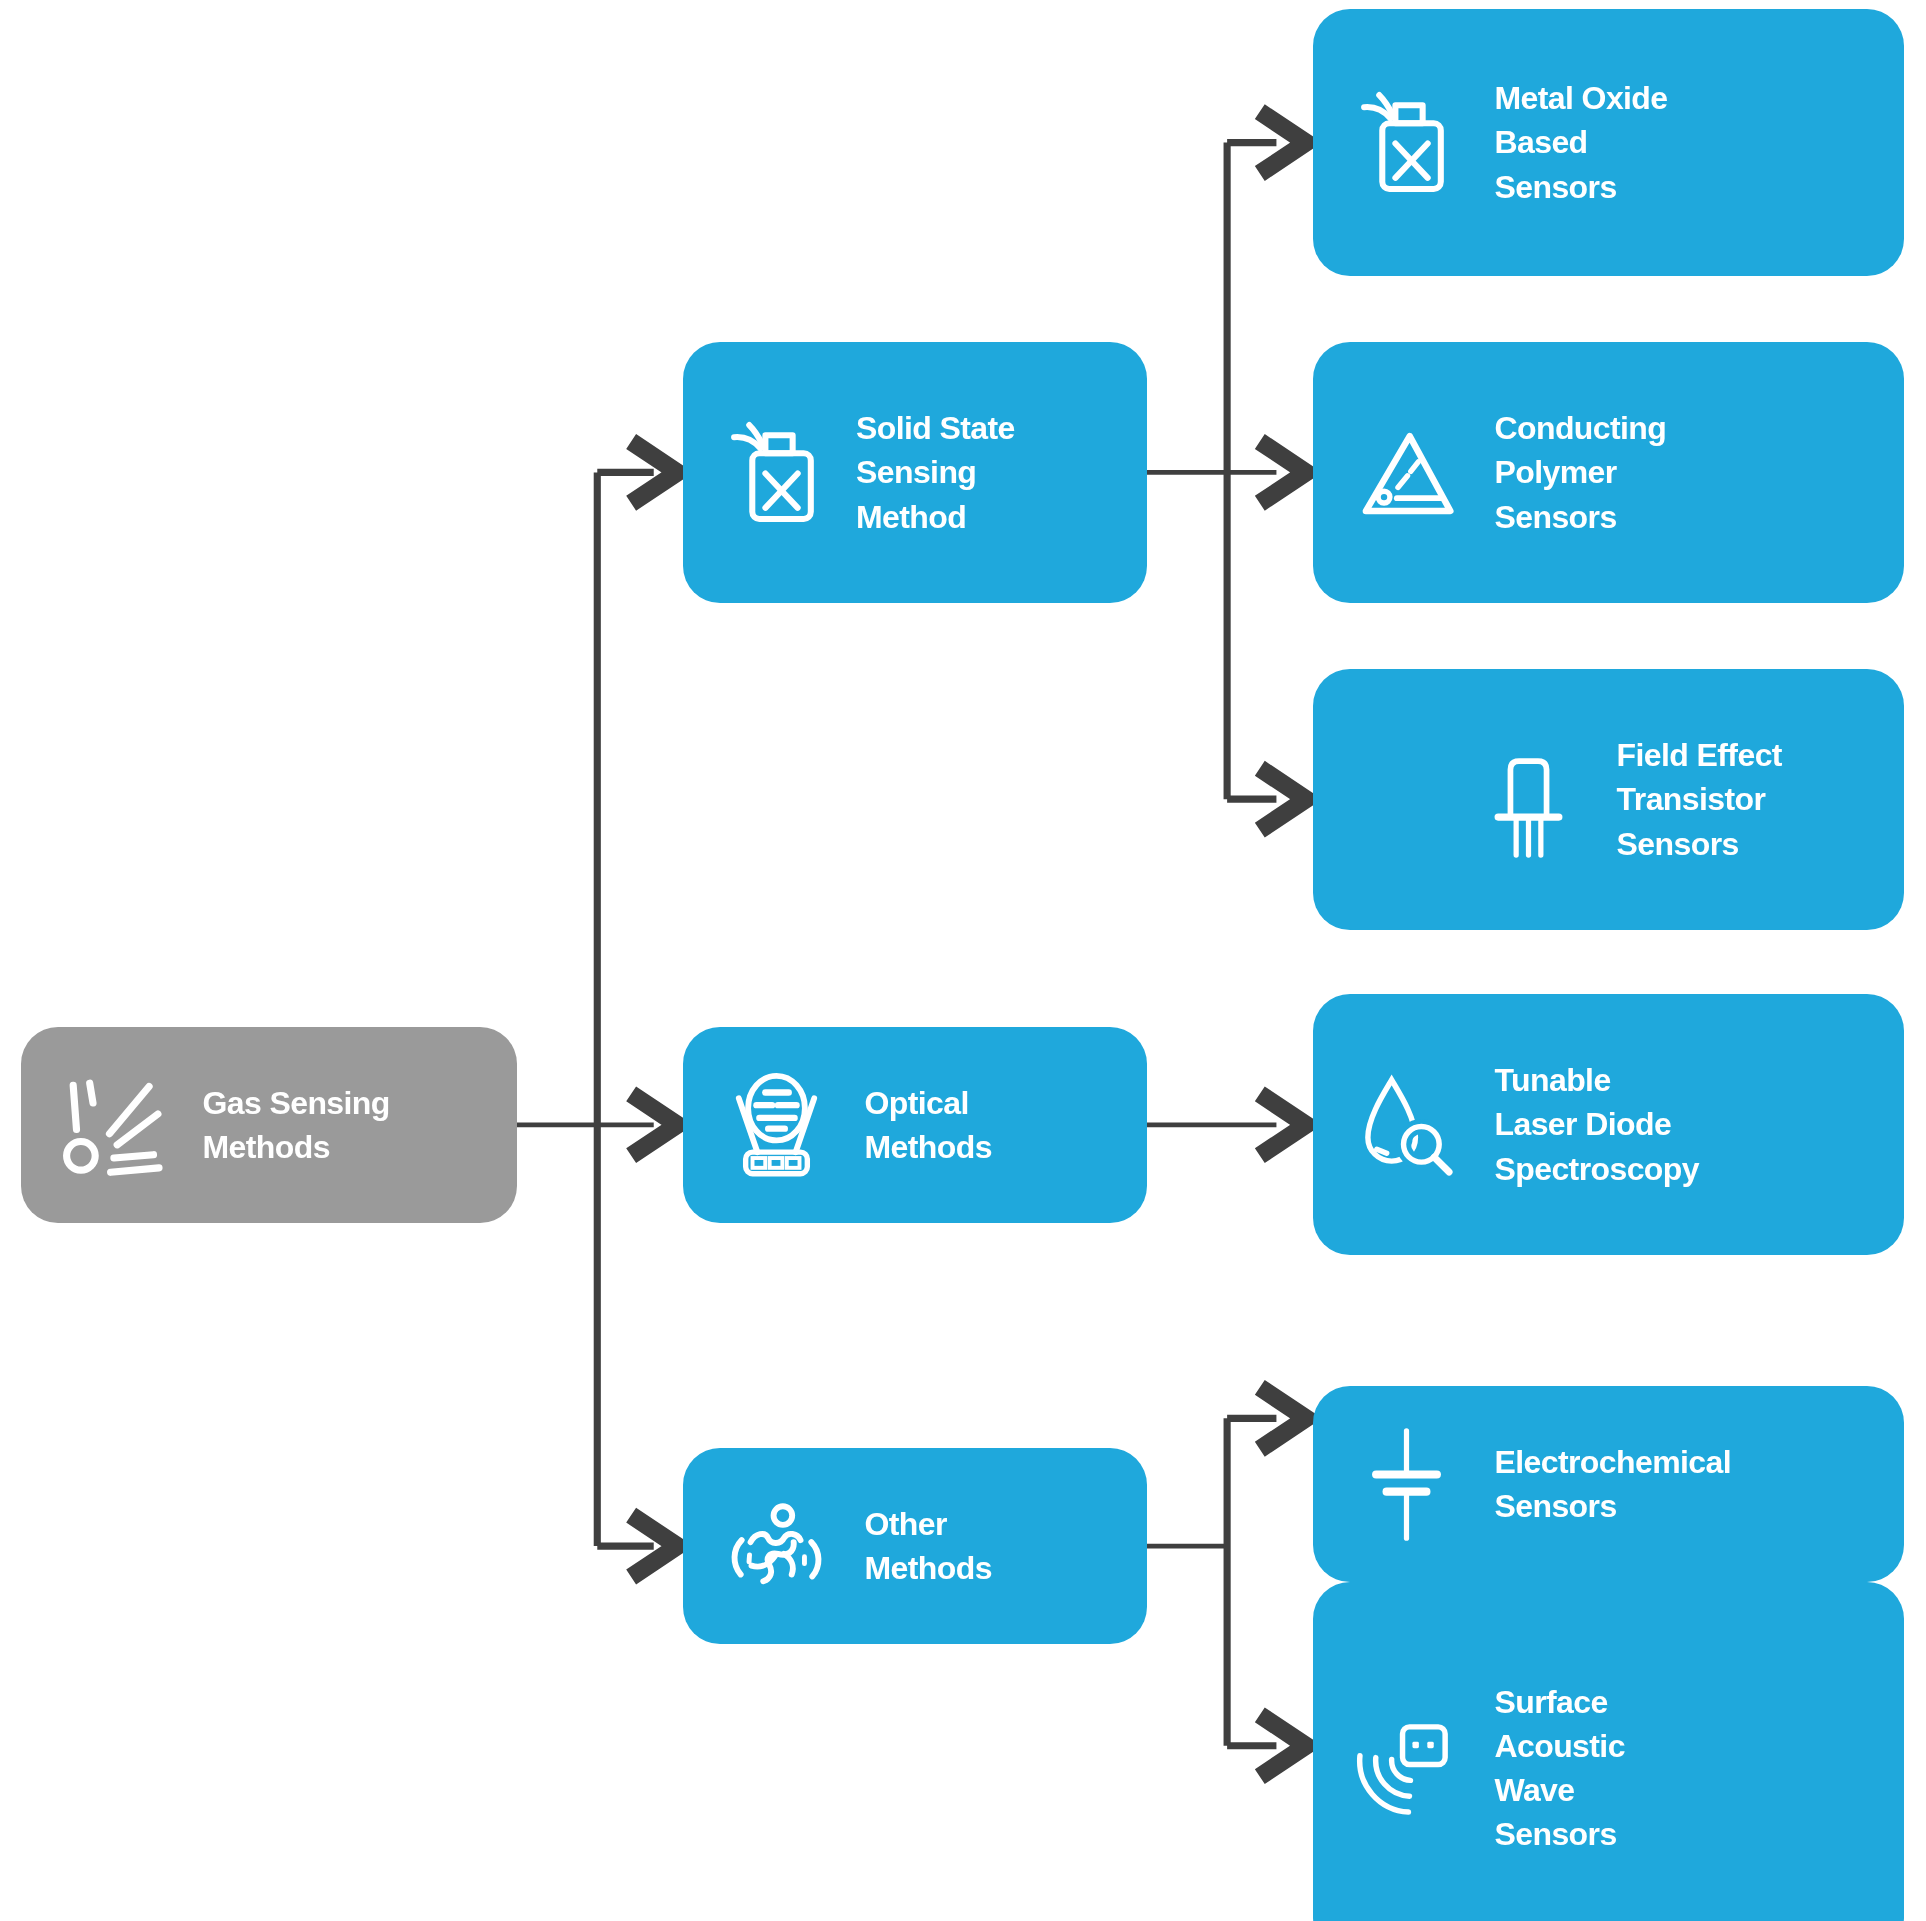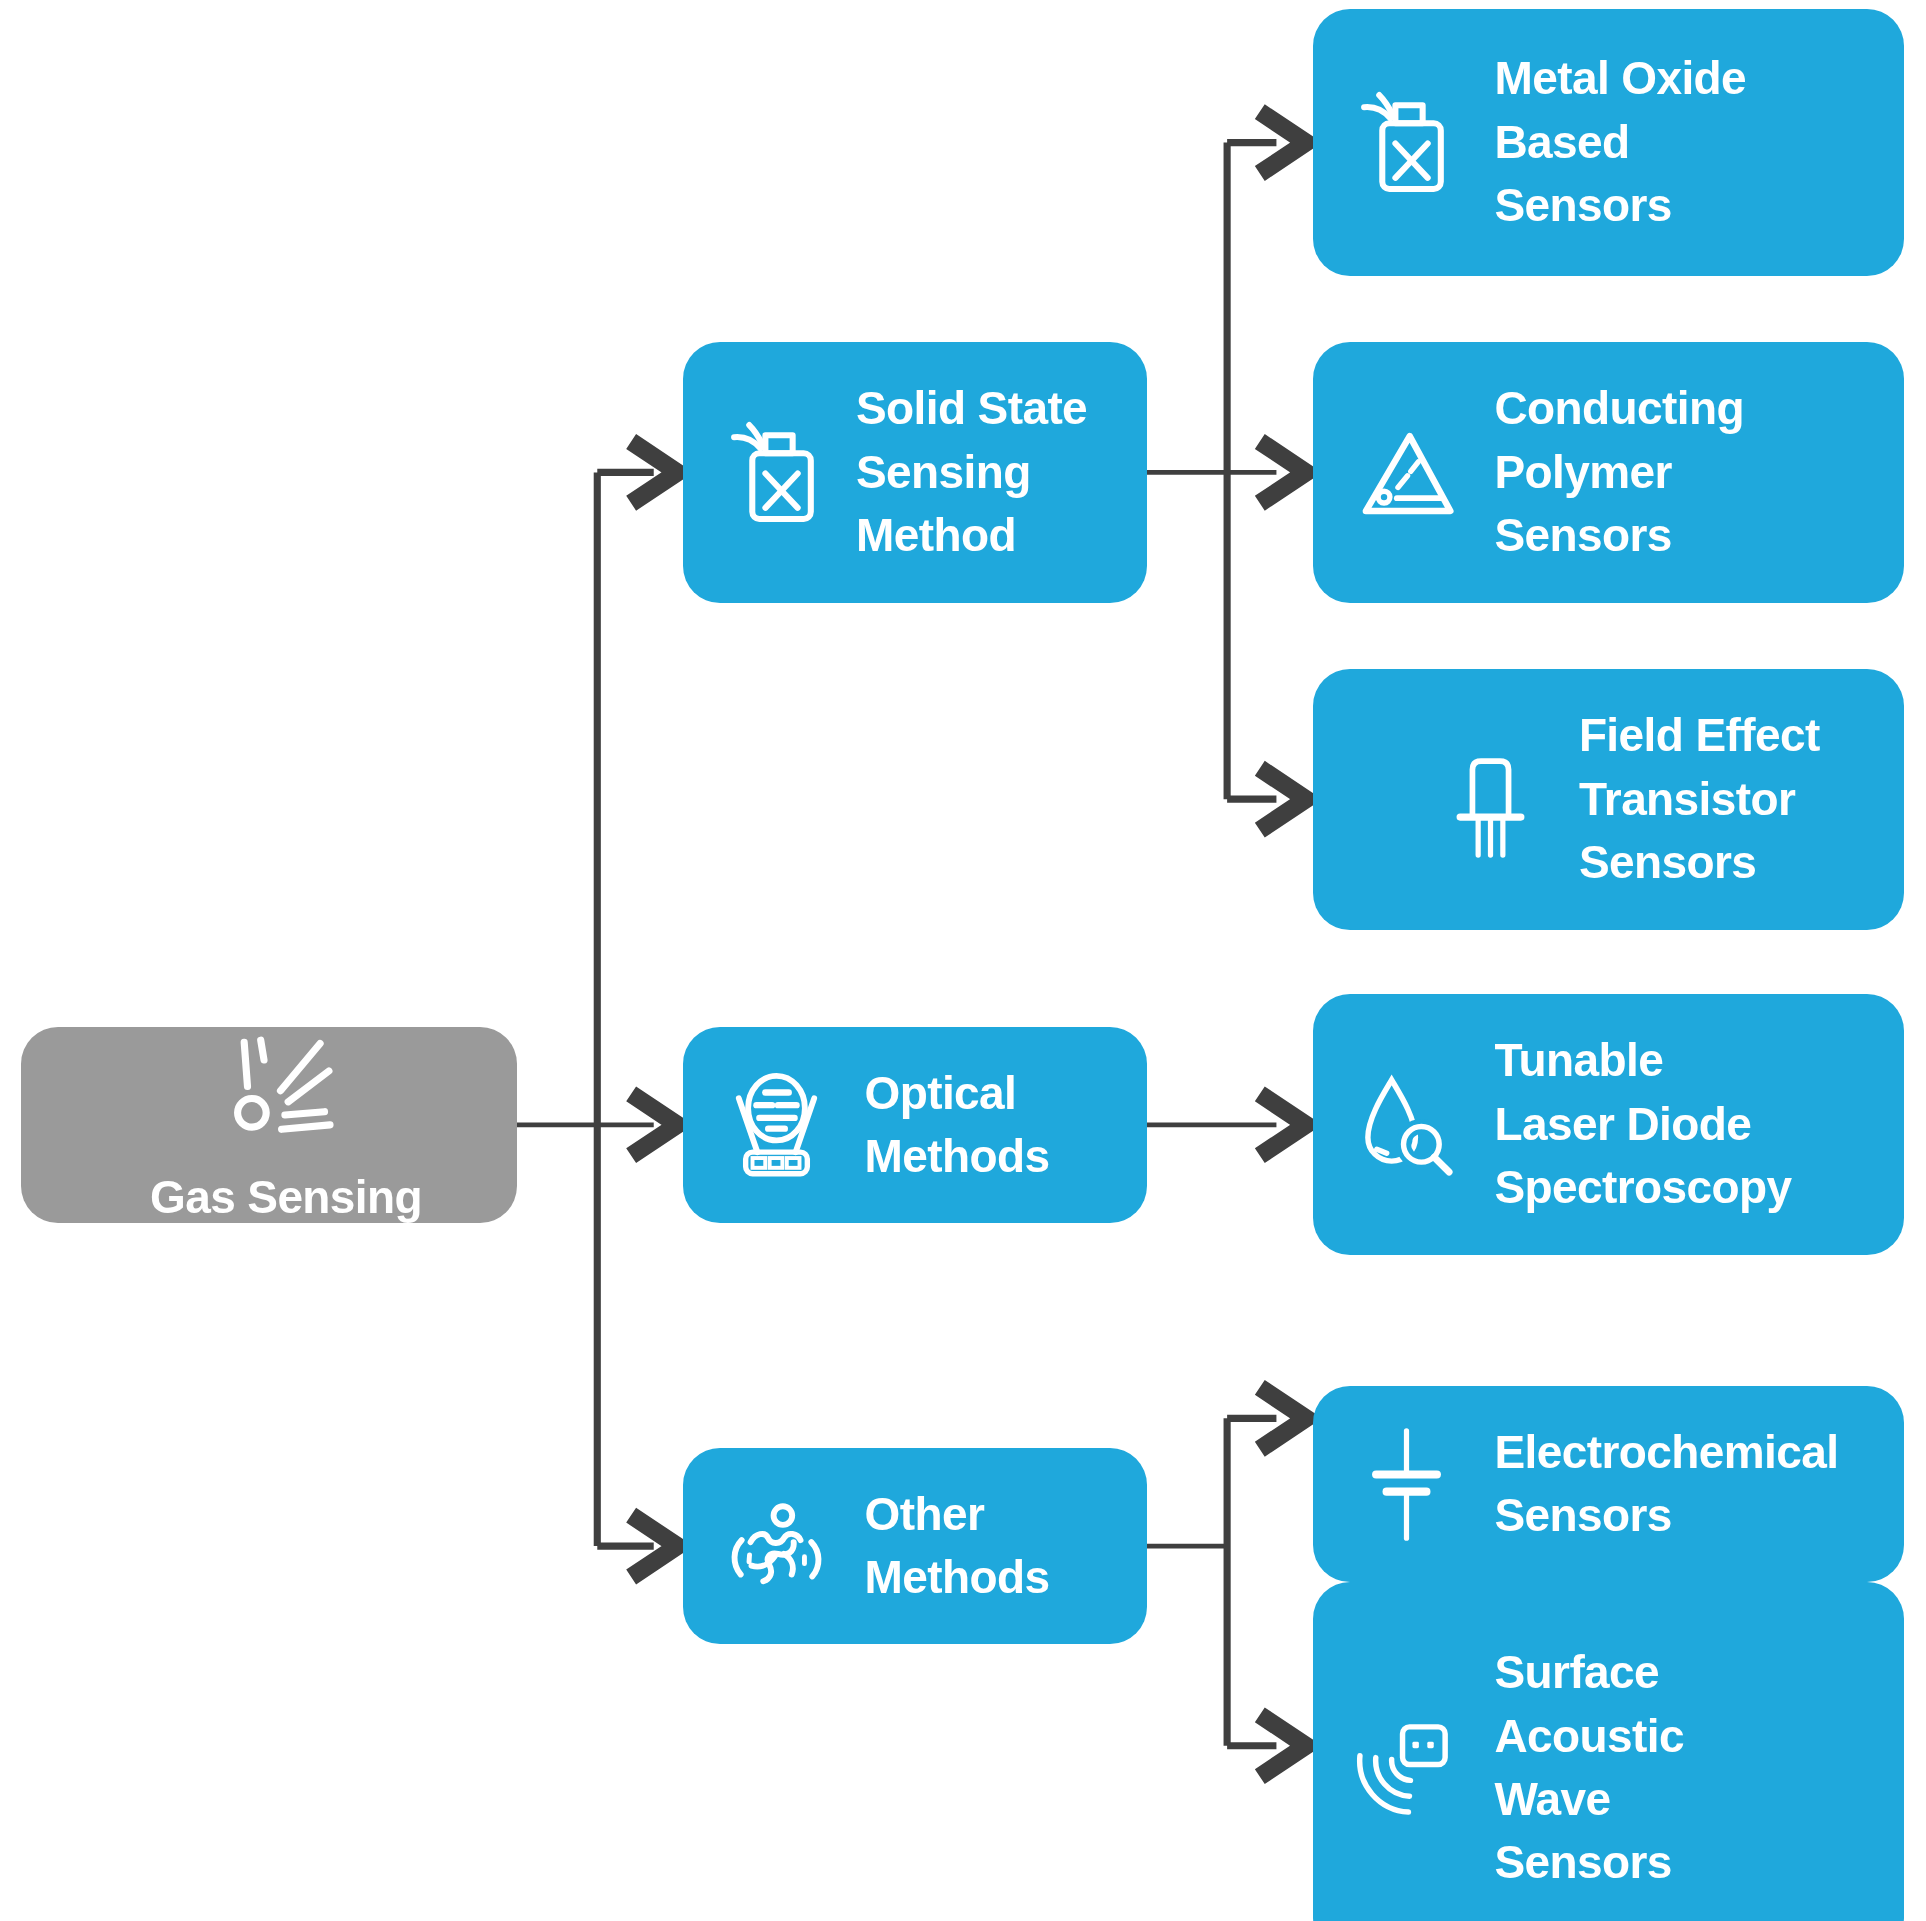--- a/index.html
+++ b/index.html
@@ -13,27 +13,27 @@
   #connectors{position:absolute;left:0;top:0;width:1926px;height:1921px;}
   .node{
     position:absolute;
     display:flex;align-items:center;
     box-sizing:border-box;
     border-radius:37px;
     padding-left:34px;
     gap:28.5px;
   }
   .node.blue{background:var(--blue,#1FA8DC);}
-  .node.gray{background:var(--gray,#9A9A9A);flex-direction:column;}
+  .node.gray{background:var(--gray,#9A9A9A);}
   .icon{flex:0 0 auto;display:flex;align-items:center;justify-content:center;width:119px;color:#ffffff;}
   .icon svg{display:block;}
   .label{
     flex:0 0 auto;
     color:var(--text,#ffffff);
-    font-size:46px;font-weight:bold;line-height:1.38;
+    font-size:32px;font-weight:bold;line-height:1.38;
     letter-spacing:-0.6px;
     white-space:pre-line;
   }
   
   #node-root           {left:21px;  top:1027px; width:496px; height:196px;}
   #node-solid-state    {left:683px;top:342px;  width:464px; height:261px;gap:20px;}
   #node-optical        {left:683px;top:1027px; width:464px; height:196px;}
   #node-other          {left:683px;top:1448px; width:464px; height:196px;}
   #node-metal-oxide    {left:1313px;top:9px;   width:591px; height:267px;}
   #node-conducting     {left:1313px;top:342px;  width:591px; height:261px;}

